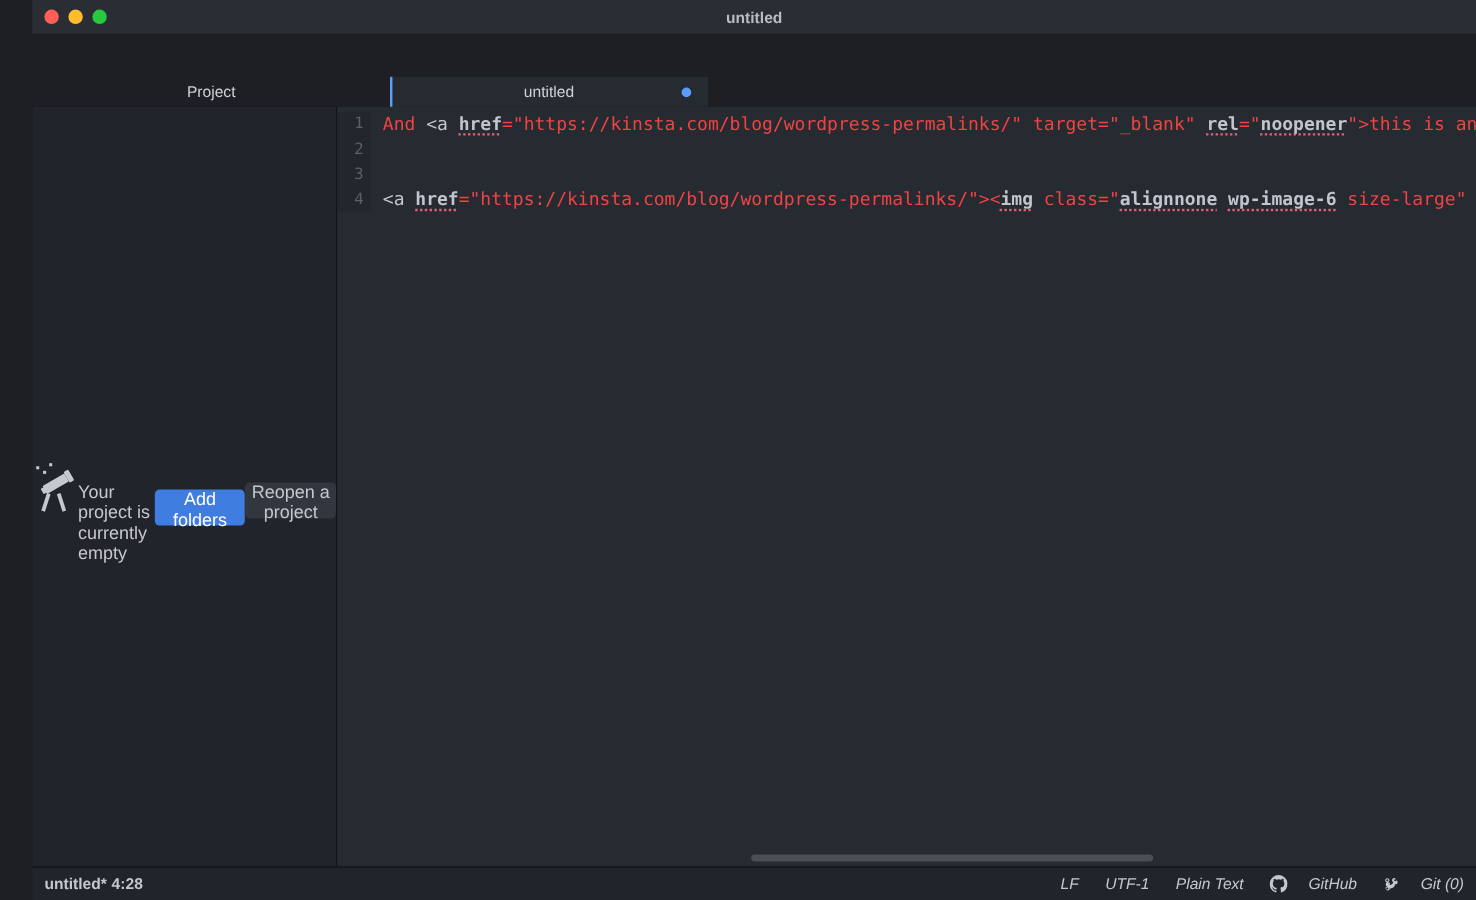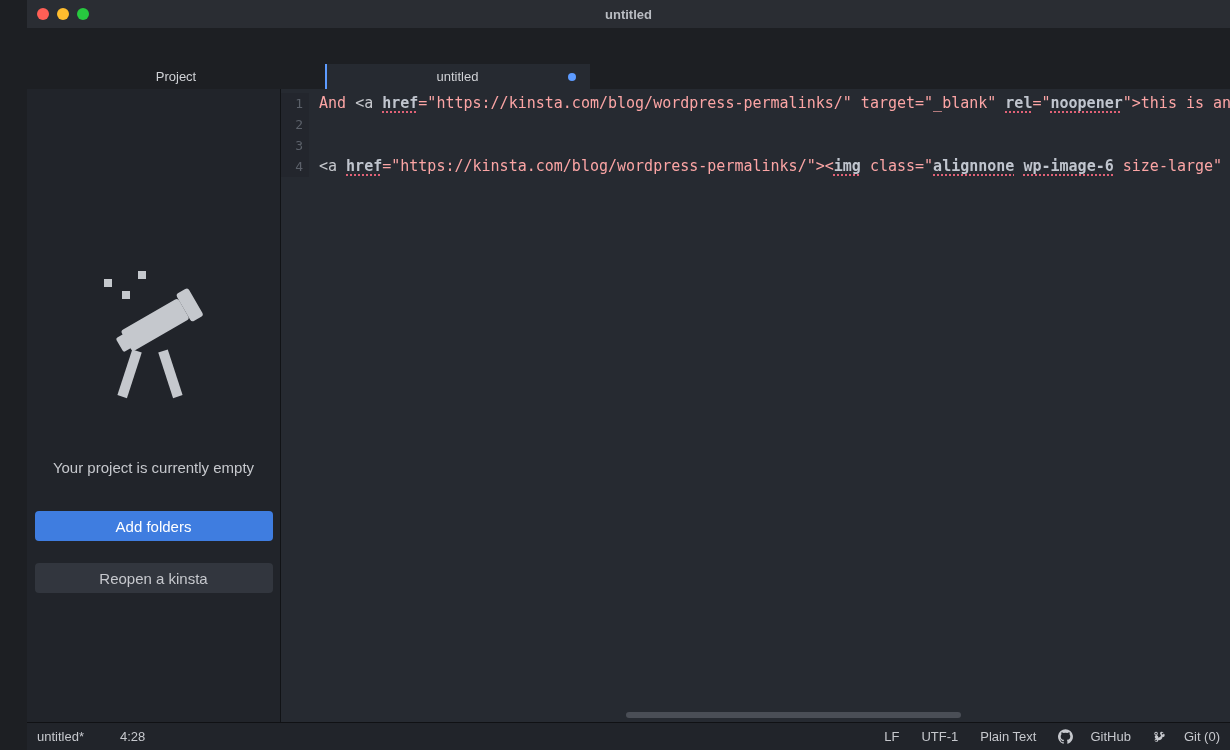--- a/index.html
+++ b/index.html
@@ -18,42 +18,42 @@
   .sidebar-tab { width: 298px; height: 25px; display: flex; align-items: center; justify-content: center; font-size: 13px; color: #d0d2d6; border-bottom: 1px solid #11131600; }
   .editor-tabs { display: flex; flex: 1; }
   .editor-tab { width: 265px; height: 25px; display: flex; align-items: center; justify-content: center; position: relative; }
   .editor-tab.active { background: #262a31; }
   .editor-tab .tab-indicator { position: absolute; left: 0; top: 0; width: 2px; height: 100%; background: #5d9bff; }
   .editor-tab .tab-label { font-size: 13px; color: #cfd1d5; }
   .editor-tab .dirty-dot { position: absolute; right: 14px; top: 50%; transform: translateY(-50%); width: 8px; height: 8px; border-radius: 50%; background: #5d9bff; }
   
   .body { flex: 1; display: flex; overflow: hidden; }
   
-  .sidebar { width: 254px; background: #21242a; display: flex; flex-direction: column; align-items: center; border-right: 1px solid #111316; }
+  .sidebar { width: 254px; background: #21242a; display: flex; flex-direction: row; align-items: center; border-right: 1px solid #111316; }
   .sidebar-spacer { flex: 0 0 auto; height: 180px; }
   .telescope { width: 120px; height: 130px; color: #c5c8cd; }
   .empty-text { margin-top: 60px; font-size: 15px; color: #c6c8cd; }
   .btn { width: 238px; height: 30px; border: none; border-radius: 4px; font-size: 15px; cursor: pointer; margin-top: 18px; }
   .btn.primary { background: #3f7de0; color: #ffffff; margin-top: 35px; }
   .btn.secondary { background: #32363e; color: #c6c8cd; margin-top: 22px; }
   
   .editor { flex: 1; position: relative; background: #262a31; font-family: "Menlo", "Consolas", monospace; font-size: 15px; overflow: hidden; }
   .gutter-bg { position: absolute; left: 0; top: 0; width: 35px; height: 100%; }
   .lines { padding-top: 4px; }
   .line { display: flex; height: 21px; line-height: 21px; white-space: pre; }
   .lineno { width: 28px; text-align: right; color: #5b6069; font-size: 13px; padding-right: 6px; flex-shrink: 0; background: #23262d; }
   .code { padding-left: 10px; color: #c0c5ce; }
-  .tok-plain { color: #fca5a5; }
+  .tok-plain { color: #ef4444; }
   .tok-tag { color: #c6c8cd; }
   .spellerr { text-decoration: underline dotted #e06277; text-decoration-thickness: 2px; text-underline-offset: 3px; font-weight: bold; }
   .hscroll { position: absolute; left: 345px; bottom: 4px; height: 6px; width: 335px; background: #4a4e56; border-radius: 3px; }
   
   .statusbar { height: 28px; background: #21242a; border-top: 1px solid #101114; display: flex; align-items: center; font-size: 13px; color: #c6c8cd; padding: 0 10px; }
-  .statusbar .left { display: flex; gap: 36px; }
-  .statusbar .right { margin-left: auto; display: flex; gap: 22px; align-items: center; }
+  .statusbar .left { display: flex; gap: 4px; font-weight: bold; }
+  .statusbar .right { margin-left: auto; display: flex; gap: 22px; align-items: center; font-style: italic; }
   .github-item { display: inline-flex; align-items: center; gap: 17px; }
   .gh-icon { width: 15px; height: 15px; fill: #c6c8cd; display: inline-block; }
   .git-icon { width: 14px; height: 14px; fill: #c6c8cd; }
 </style>
 </head>
 <body>
 
 <div class="window">
 
   <div class="titlebar">
@@ -89,21 +89,21 @@
         <g transform="rotate(-30 60 60)">
           <rect x="30" y="45" width="66" height="24" rx="3" fill="#c5c8cd"></rect>
           <rect x="22" y="49" width="10" height="16" rx="2" fill="#c5c8cd"></rect>
           <rect x="96" y="41" width="14" height="32" rx="3" fill="#c5c8cd"></rect>
         </g>
         <rect x="38" y="82" width="10" height="48" transform="rotate(18 43 82)" fill="#c5c8cd"></rect>
         <rect x="64" y="82" width="10" height="48" transform="rotate(-18 69 82)" fill="#c5c8cd"></rect>
       </svg>
       <div class="empty-text">Your project is currently empty</div>
       <button class="btn primary">Add folders</button>
-      <button class="btn secondary">Reopen a kinsta</button>
+      <button class="btn secondary">Reopen a project</button>
     </div>
 
     <div class="editor">
       <div class="gutter-bg"></div>
 
       <div class="lines" id="lines">
           <div class="line"><div class="lineno">1</div><div class="code"><span class="tok-plain">And </span><span class="tok-tag">&lt;a </span><span class="spellerr">href</span><span class="tok-plain">="https://kinsta.com/blog/wordpress-permalinks/" target="_blank" </span><span class="spellerr">rel</span><span class="tok-plain">="</span><span class="spellerr">noopener</span><span class="tok-plain">"&gt;this is an int</span></div></div>
           <div class="line"><div class="lineno">2</div><div class="code"></div></div>
           <div class="line"><div class="lineno">3</div><div class="code"></div></div>
           <div class="line"><div class="lineno">4</div><div class="code"><span class="tok-tag">&lt;a </span><span class="spellerr">href</span><span class="tok-plain">="https://kinsta.com/blog/wordpress-permalinks/"&gt;</span><span class="tok-plain">&lt;</span><span class="spellerr">img</span><span class="tok-plain"> class="</span><span class="spellerr">alignnone</span><span class="tok-plain"> </span><span class="spellerr">wp-image-6</span><span class="tok-plain"> size-large" </span></div></div>

